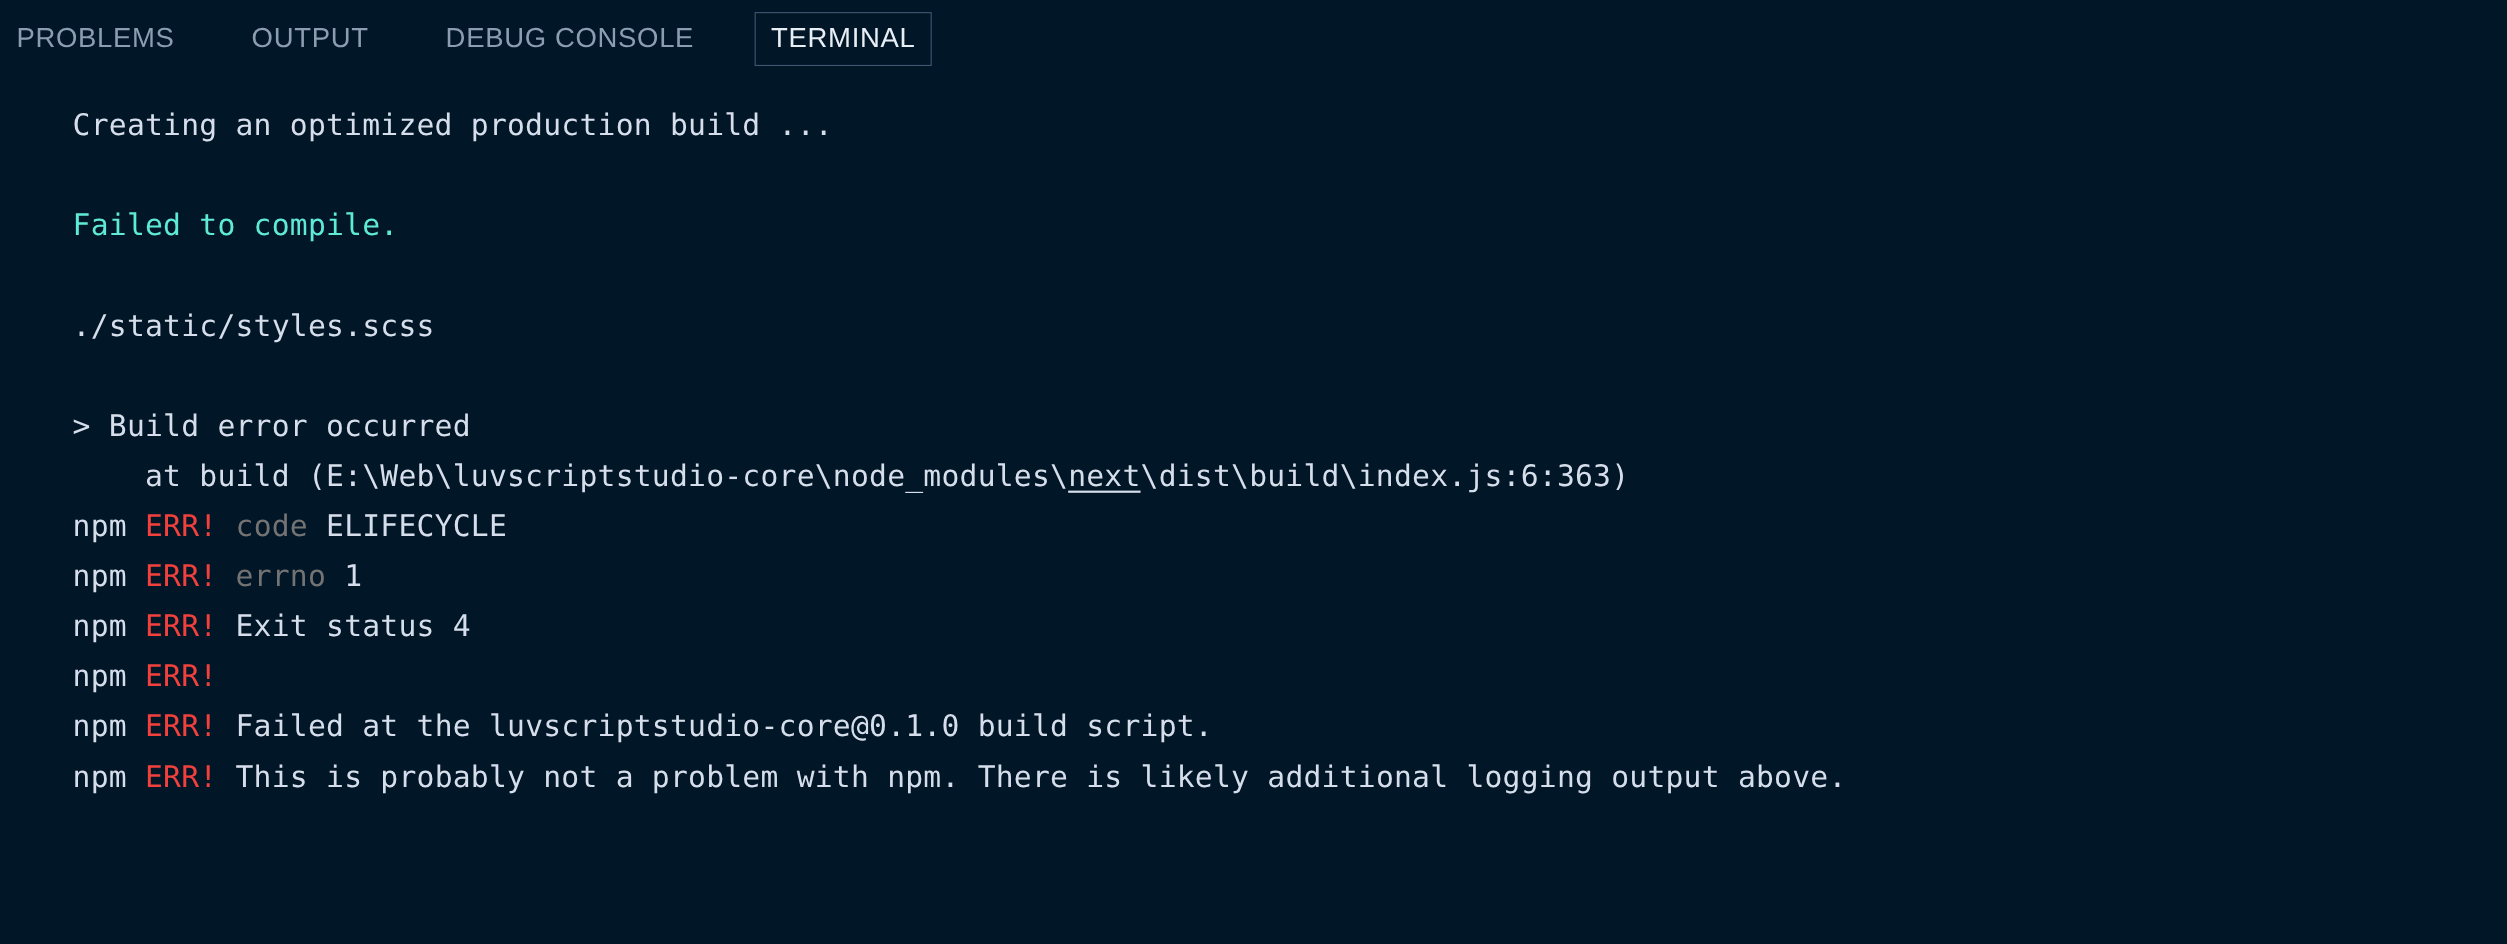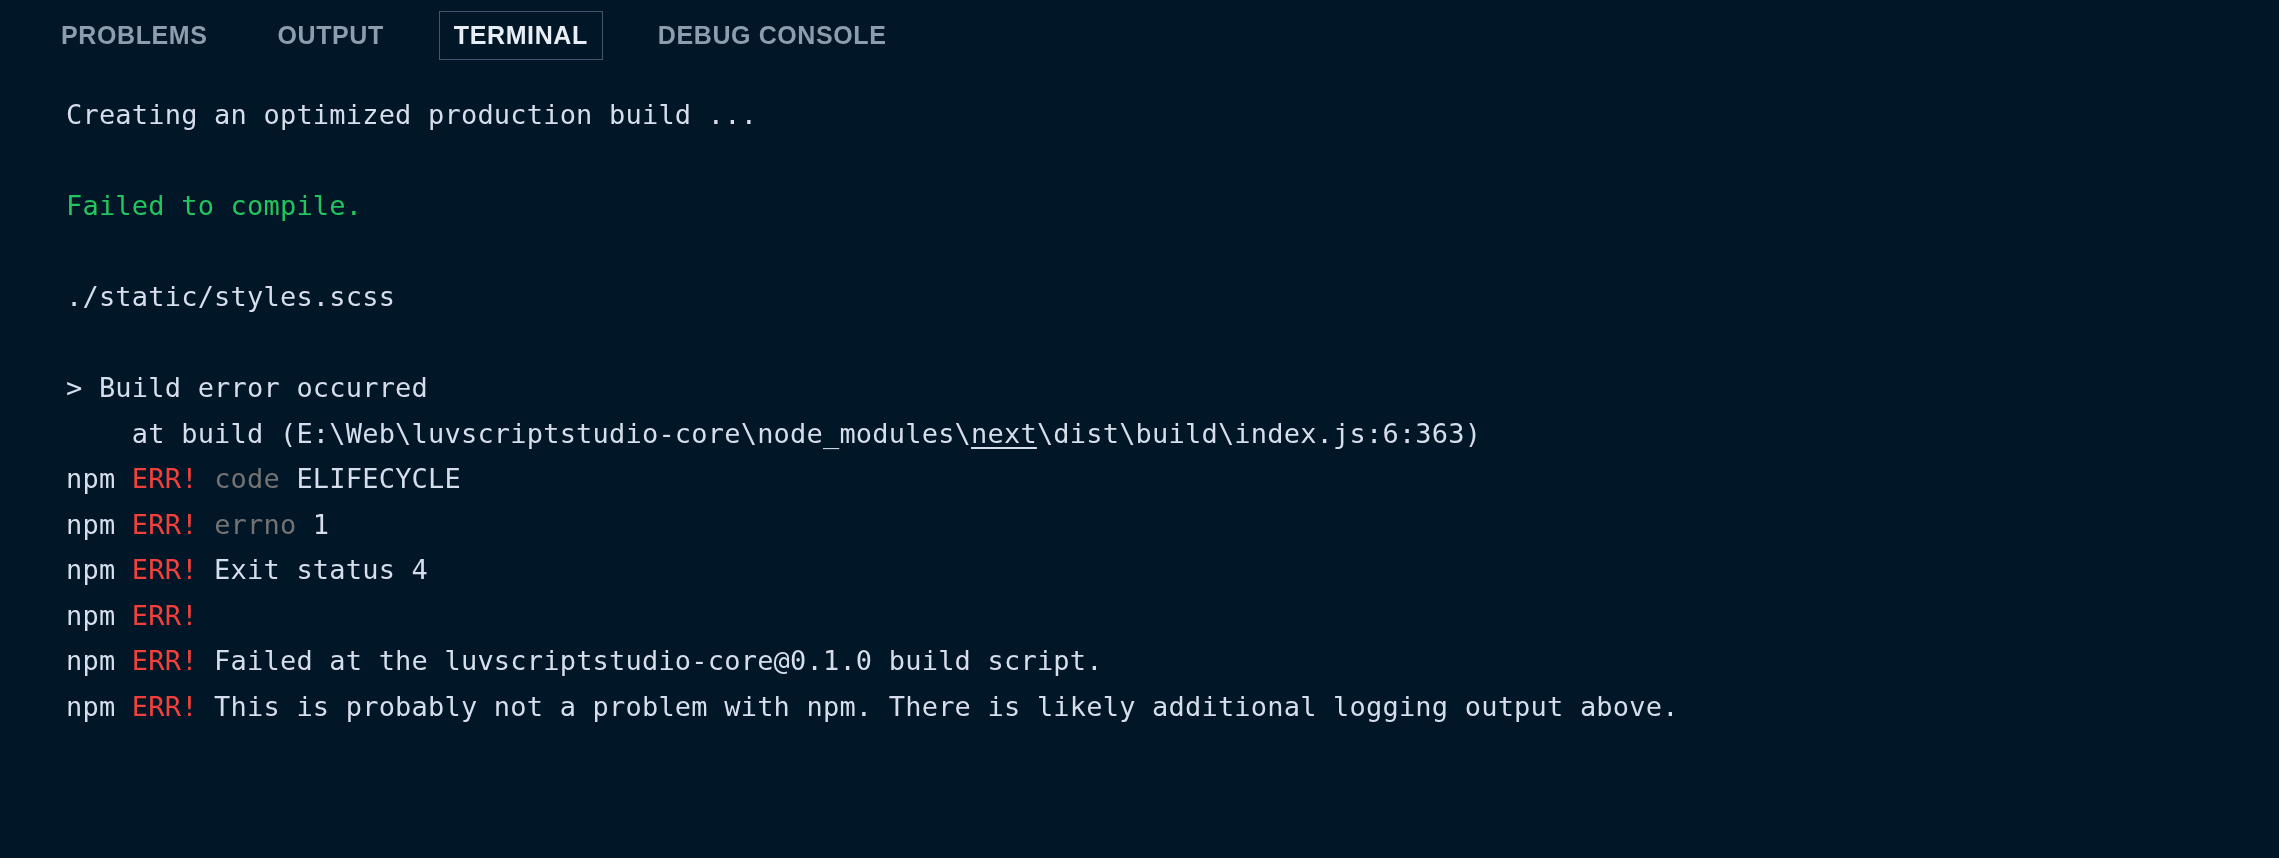--- a/index.html
+++ b/index.html
@@ -27,23 +27,21 @@
 
   
   #tabbar {
     position: absolute;
     left: 0;
     top: 0;
     width: 2279px;
     height: 70px;
     display: flex;
     align-items: center;
-    padding-left: 46px;
     box-sizing: border-box;
-    font-weight: bold;
   }
 
   .tab {
     position: relative;
     font-family: "Liberation Sans", sans-serif;
     font-size: 25px;
     letter-spacing: 0.6px;
     color: #8c9db1;
     padding: 11px 14px;
     margin-right: 40px;
@@ -80,35 +78,35 @@
     color: #d6deeb;
     white-space: pre;
     letter-spacing: 0.2px;
   }
 
   .seg {
     white-space: pre;
   }
 
   .c-white   { color: #d6deeb; }
-  .c-red     { color: #22c55e; }
+  .c-red     { color: #5eead4; }
   .c-errbang { color: #f2413d; text-align: right; }
   .c-magenta { color: #737373; }
   .u-link    { text-decoration: underline; text-underline-offset: 4px; }
 </style>
 </head>
 <body>
 
 <div id="panel">
 
   <div id="tabbar">
       <div class="tab">PROBLEMS</div>
       <div class="tab">OUTPUT</div>
+      <div class="tab">DEBUG CONSOLE</div>
       <div class="tab active">TERMINAL</div>
-      <div class="tab">DEBUG CONSOLE</div>
     </div>
 
   <div id="terminal">
       <div class="line"><span class="seg c-white">Creating an optimized production build ...</span></div>
       <div class="line"><span class="seg c-white"> </span></div>
       <div class="line"><span class="seg c-red">Failed to compile.</span></div>
       <div class="line"><span class="seg c-white"> </span></div>
       <div class="line"><span class="seg c-white">./static/styles.scss</span></div>
       <div class="line"><span class="seg c-white"> </span></div>
       <div class="line"><span class="seg c-white">&gt; Build error occurred</span></div>

